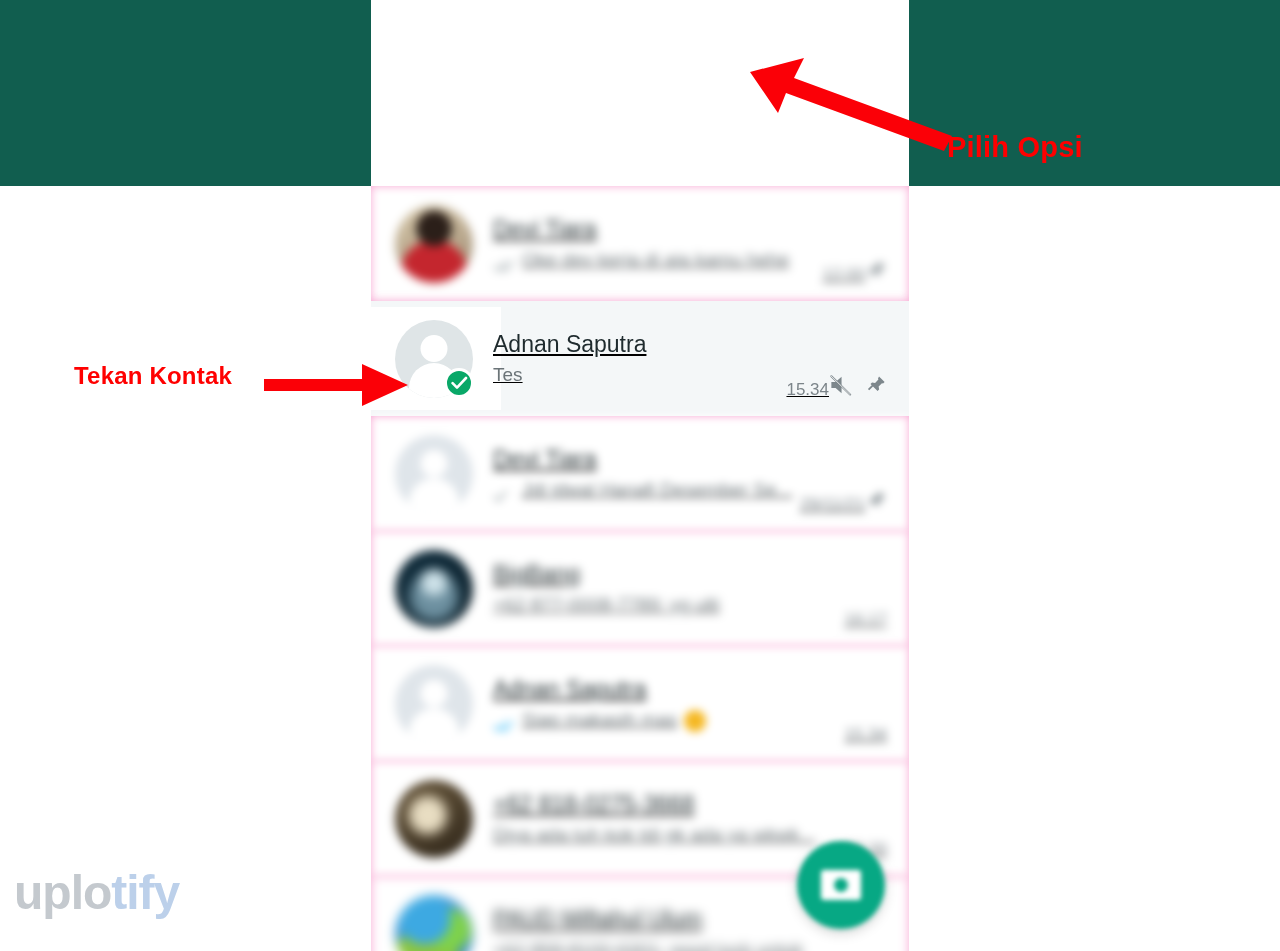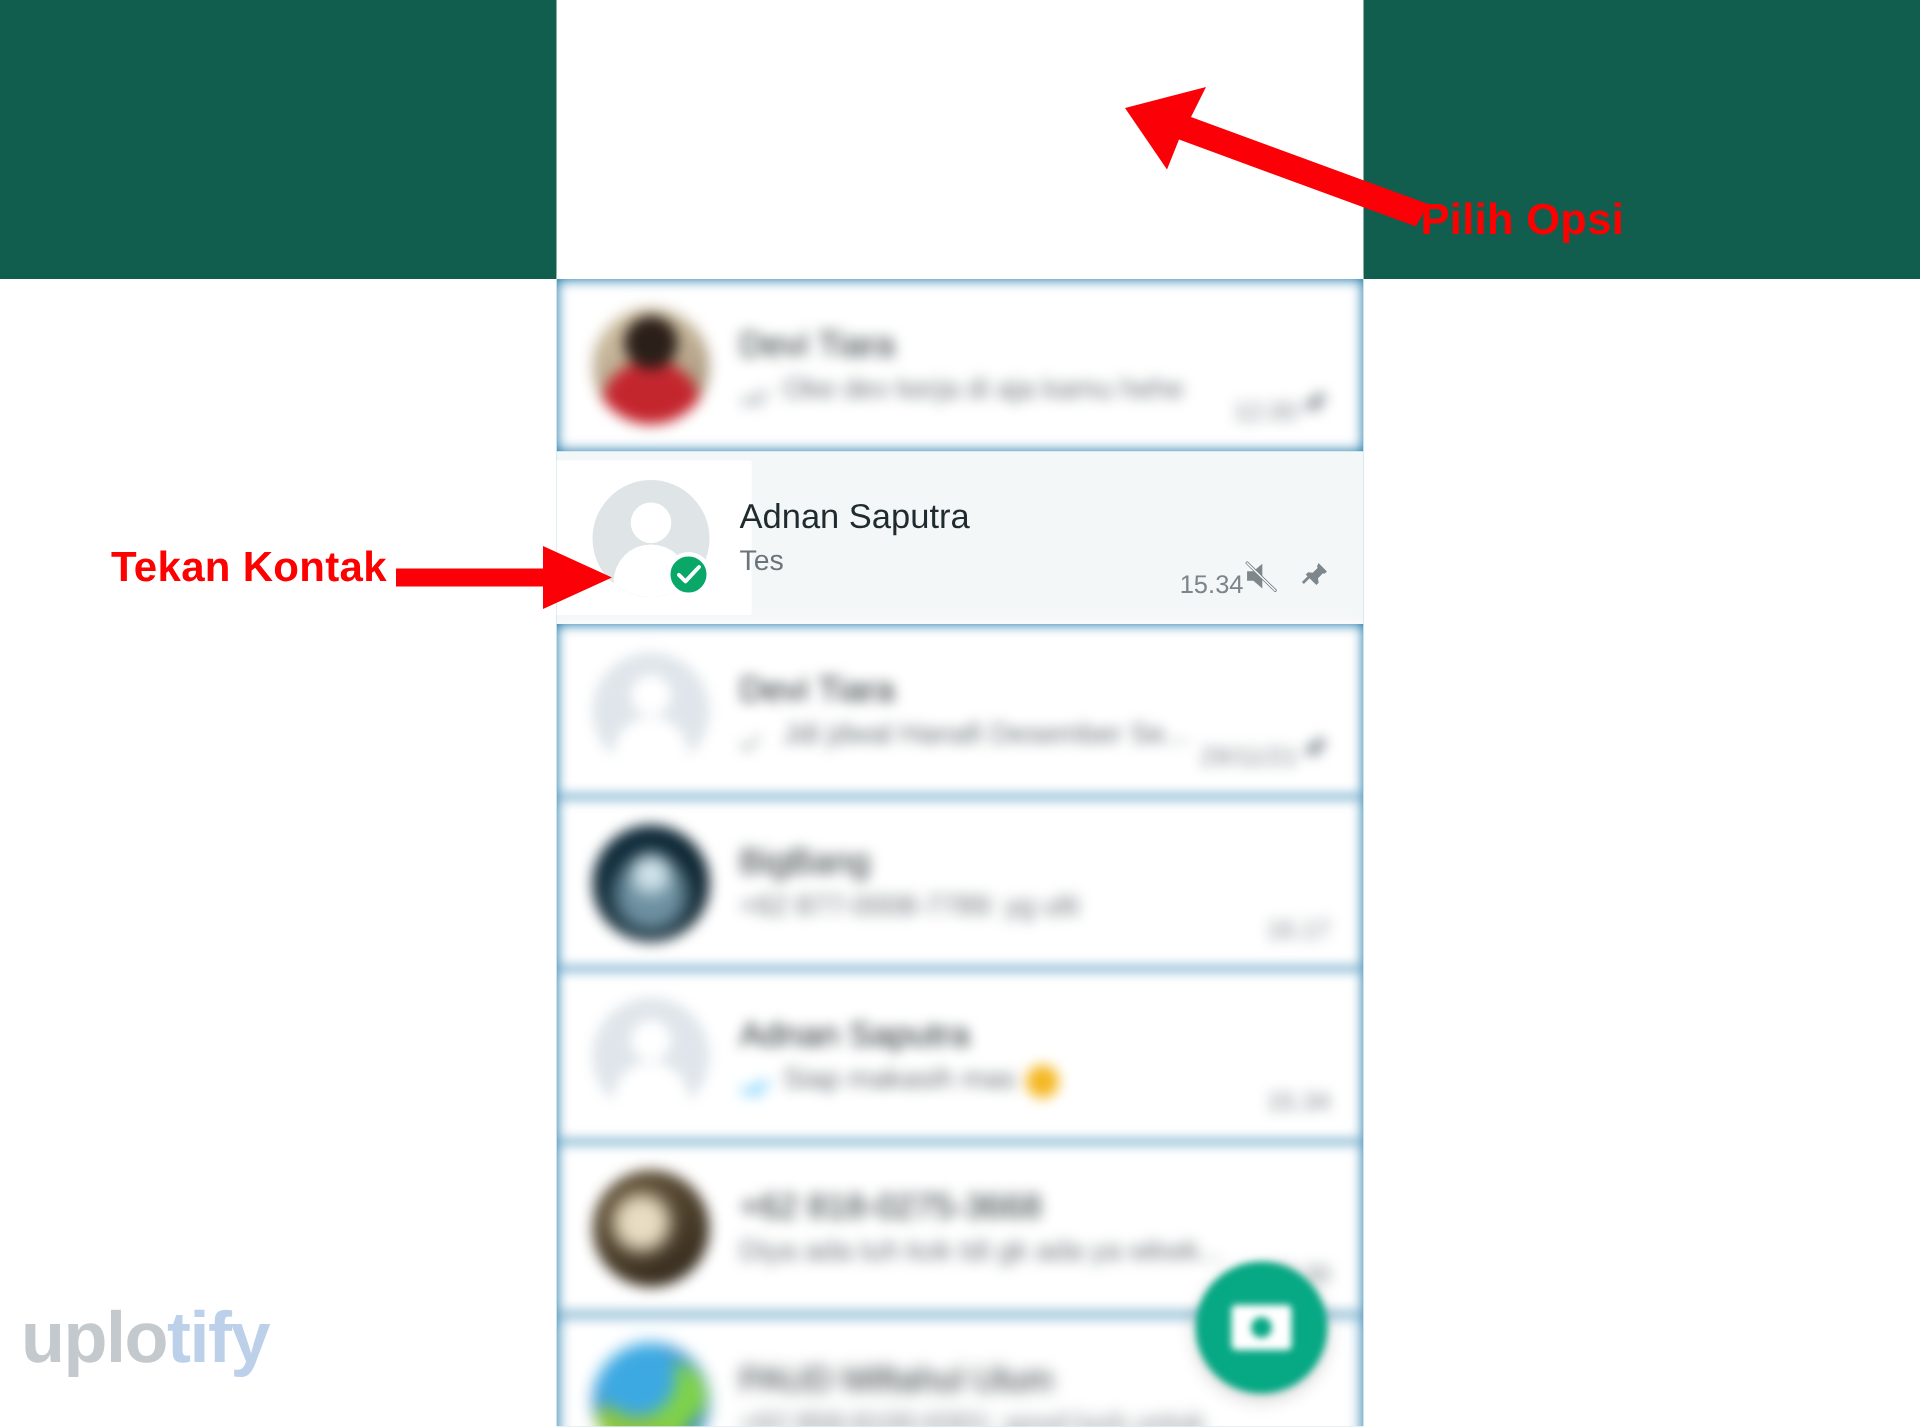--- a/index.html
+++ b/index.html
@@ -71,21 +71,22 @@
     letter-spacing: 0;
   }
   .tab-underline {
     position: absolute; left: 432px; top: 178px;
     width: 160px; height: 8px; background: #ffffff;
   }
 
   
   .list {
     position: absolute; left: 0; top: 186px; width: 538px; bottom: 0;
-    background: #0369a1;
+    background: #f9a8d4;
+    text-decoration: underline;
   }
   .row {
     position: relative;
     height: 115px;
     display: flex; align-items: center;
     padding: 0 22px 0 24px;
     box-sizing: border-box;
     background: #ffffff;
   }
   .row.sel-band::before {
@@ -182,21 +183,21 @@
     content:""; position:absolute; left:50%; top:50%; transform:translate(-50%,-50%);
     width:14px;height:14px;border-radius:50%;background:#07a884;
   }
 
   
   .anno { position: absolute; z-index: 50; }
   .anno-text {
     color: #ff0000; font-weight: bold; font-family: "Liberation Sans", sans-serif;
     white-space: nowrap;
   }
-  #anno-tekan { left: 74px; top: 362px; font-size: 28px; letter-spacing: .2px; }
+  #anno-tekan { left: 74px; top: 362px; font-size: 24px; letter-spacing: .2px; }
   #anno-pilih { left: 947px; top: 131px; font-size: 29px; letter-spacing: .2px; }
 
   #arrow-left { left: 262px; top: 352px; width: 150px; height: 66px; }
   #arrow-right { left: 738px; top: 52px; width: 220px; height: 100px; }
 
   
   .watermark {
     position: absolute; left: 14px; top: 865px;
     font-size: 48px; font-weight: bold; letter-spacing: -1px;
     font-family: "Liberation Sans", sans-serif;

